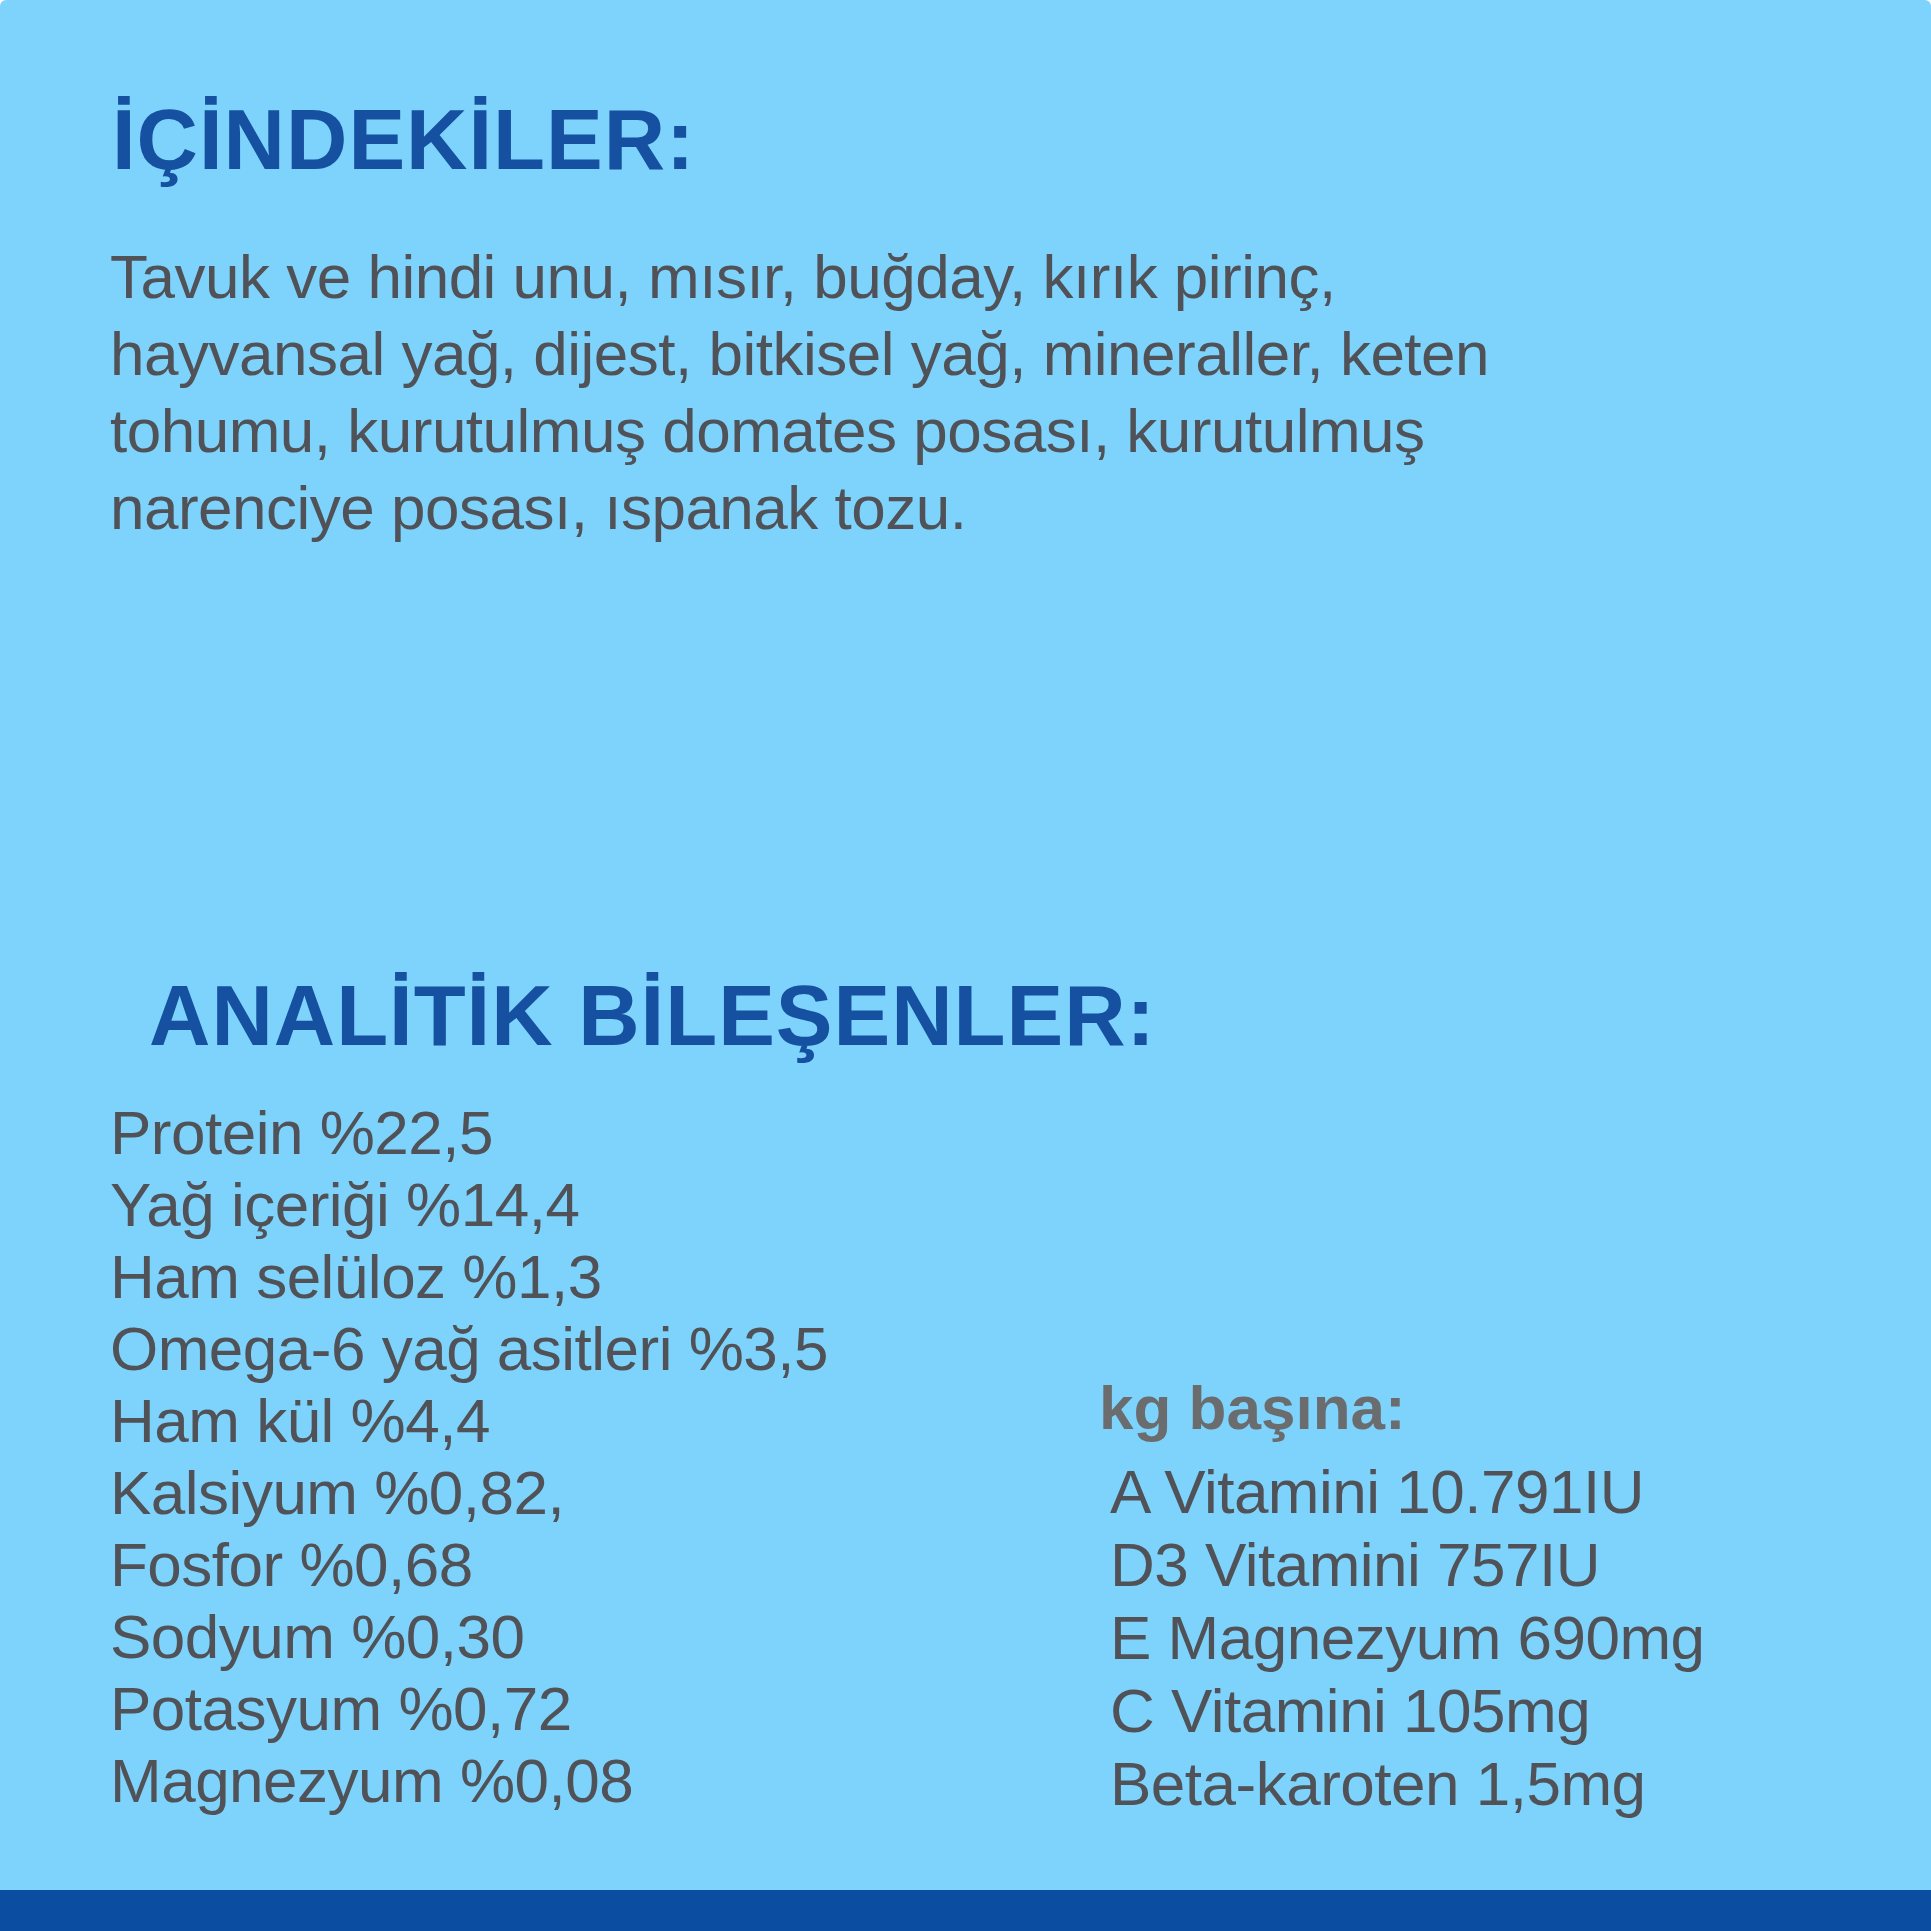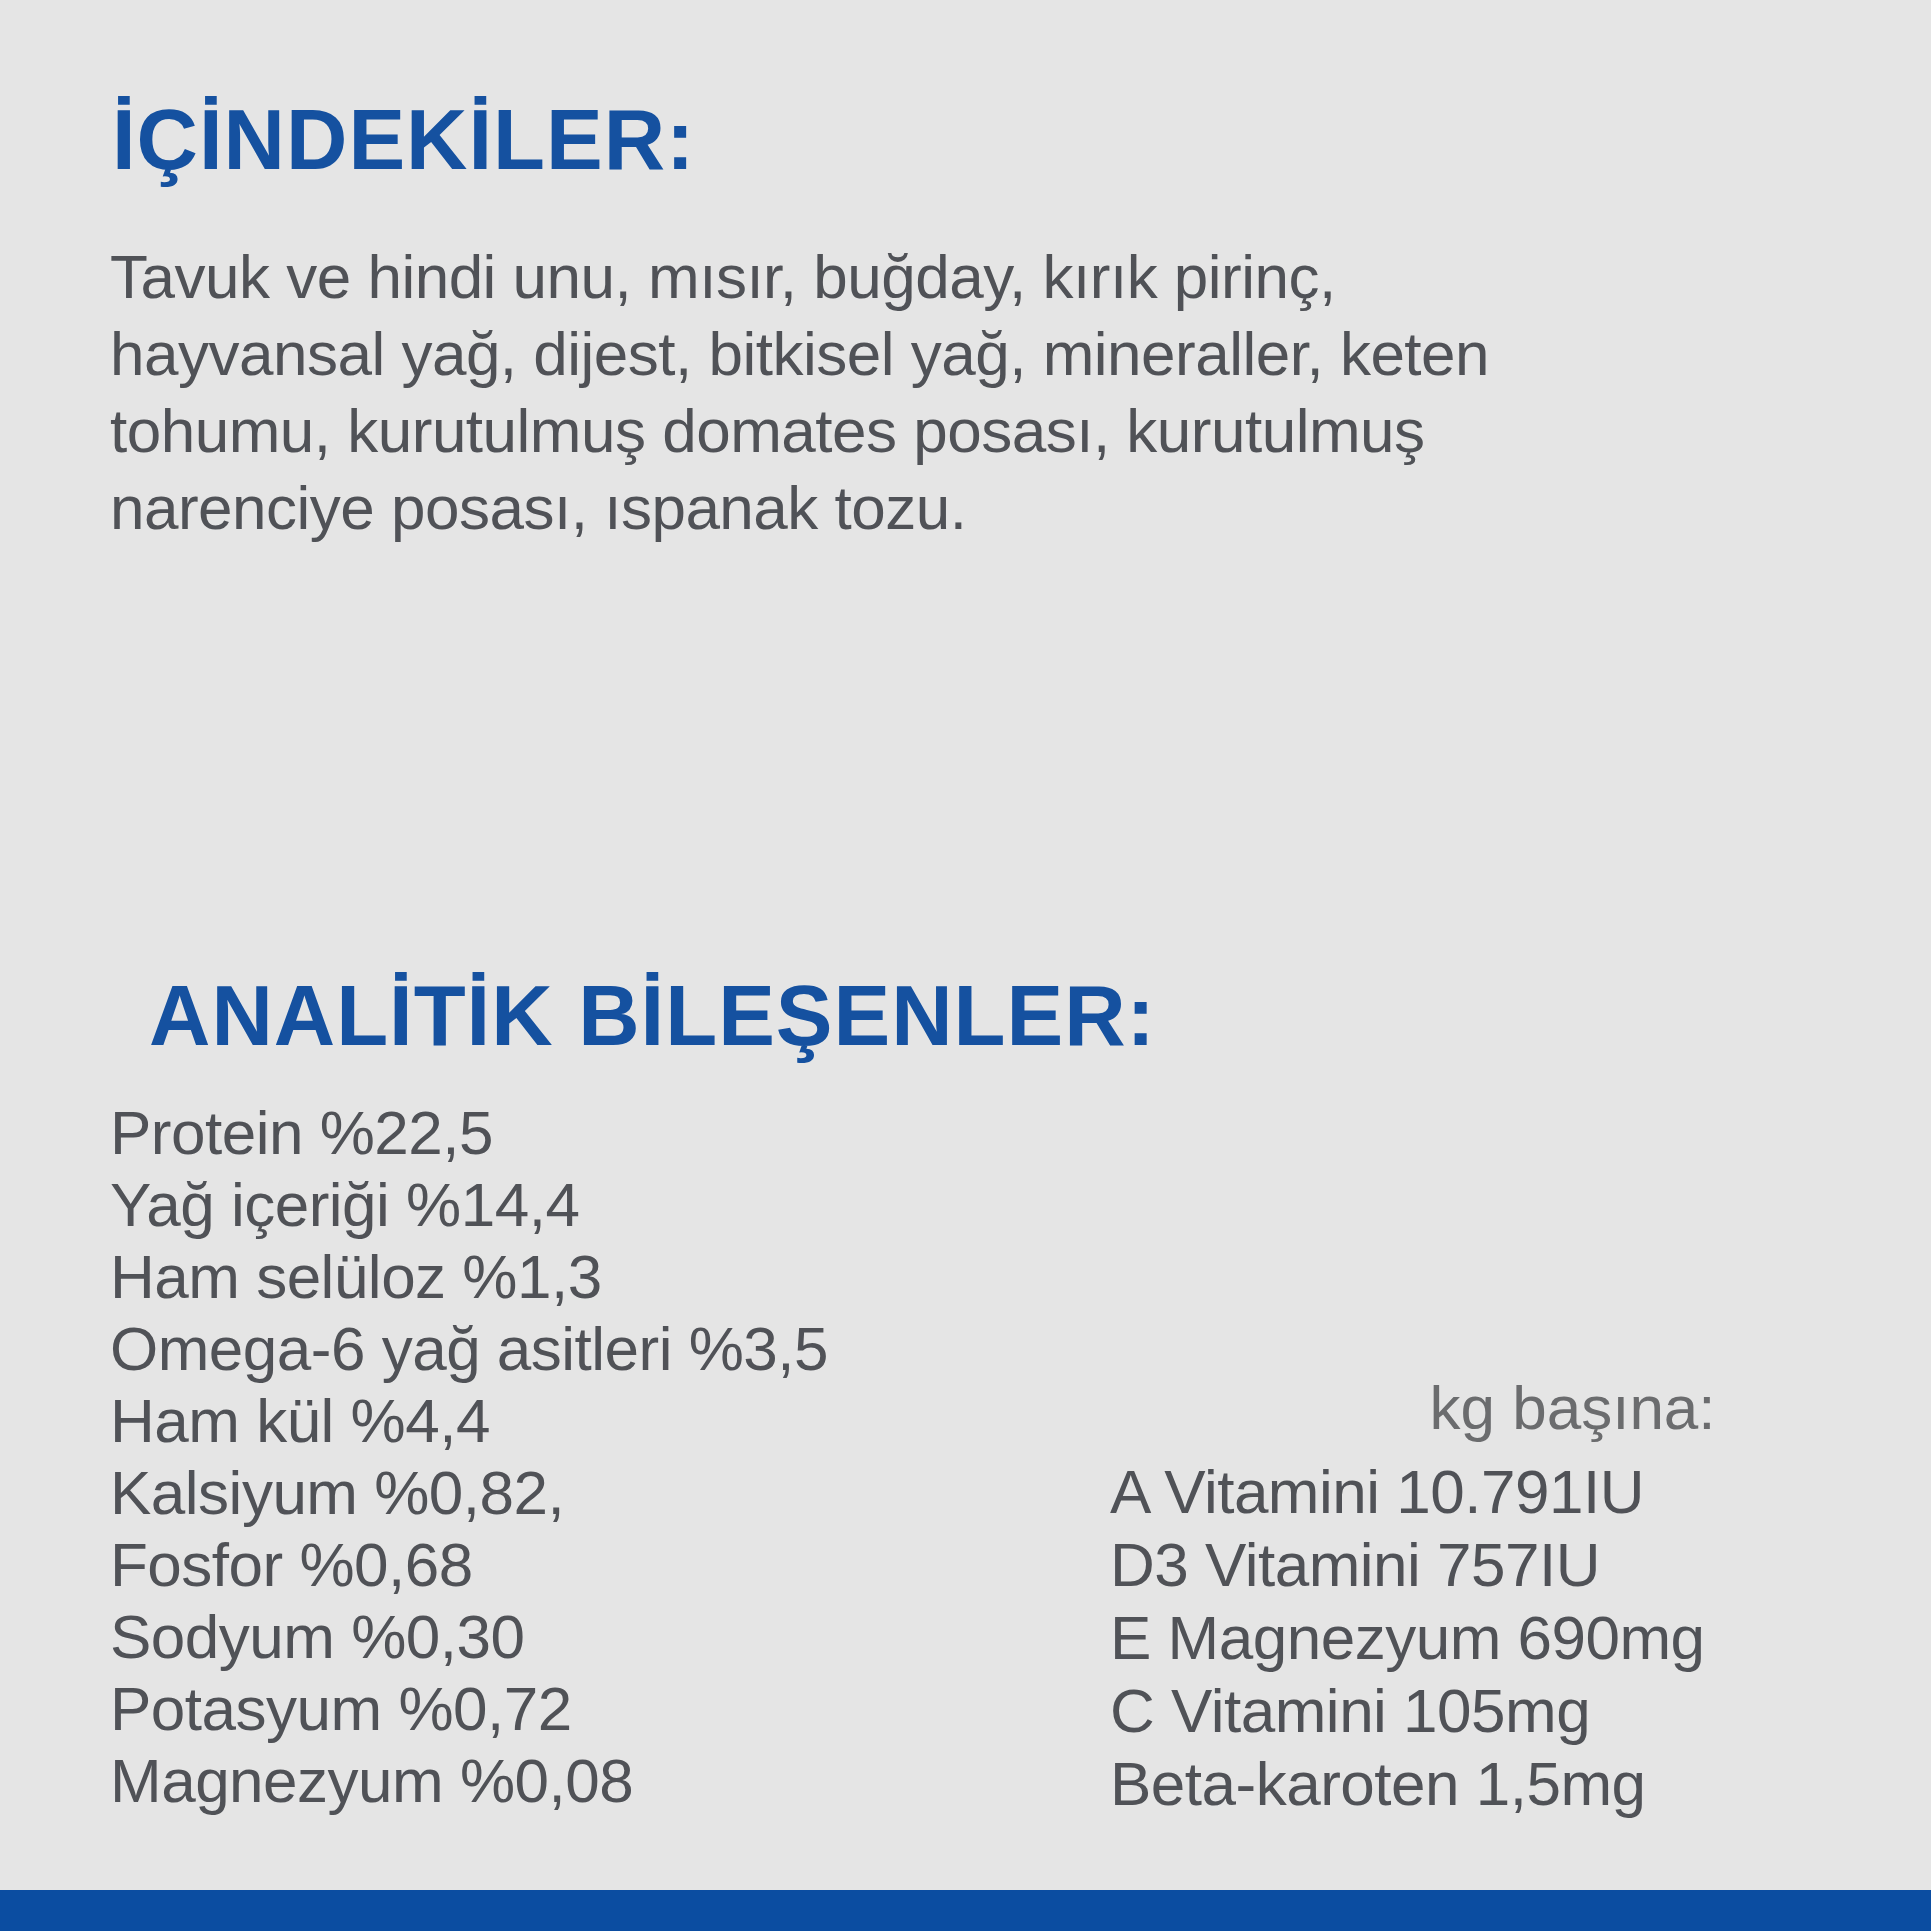--- a/index.html
+++ b/index.html
@@ -5,21 +5,22 @@
   html, body { margin: 0; padding: 0; }
   body {
     width: 1931px; height: 1931px;
     background: #ffffff;
     font-family: "Liberation Sans", sans-serif;
     position: relative;
     overflow: hidden;
   }
   .page {
     position: absolute; inset: 0;
-    background: #e5e5e5;
+    background: #7dd3fc;
+    border-radius: 6px;
   }
   .section-heading {
     position: absolute;
     left: 112px;
     margin: 0;
     font-size: 85px;
     font-weight: 700;
     letter-spacing: 1px;
     color: #1551a0;
     line-height: 1;
@@ -52,25 +53,24 @@
 
   .per-kg-block {
     position: absolute;
     left: 1099px; top: 1371px;
     font-size: 62px;
     line-height: 73px;
     letter-spacing: -0.5px;
     color: #505257;
   }
   .per-kg-label {
-    font-weight: 400;
+    font-weight: 700;
     color: #6b6c6e;
     letter-spacing: 0;
     white-space: nowrap;
-    text-align: right;
   }
   .per-kg-list {
     margin: 11px; padding: 0;
     list-style: none;
   }
   .per-kg-list li { white-space: nowrap; }
 
   .footer-bar {
     position: absolute;
     left: 0; top: 1890px;

